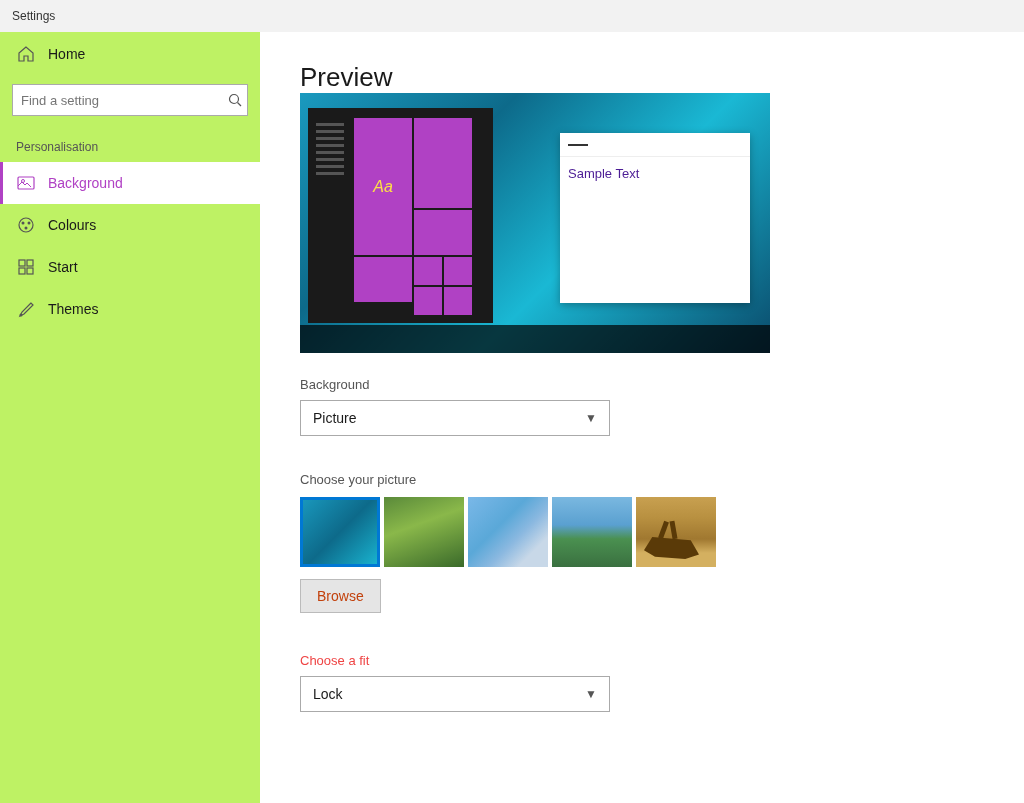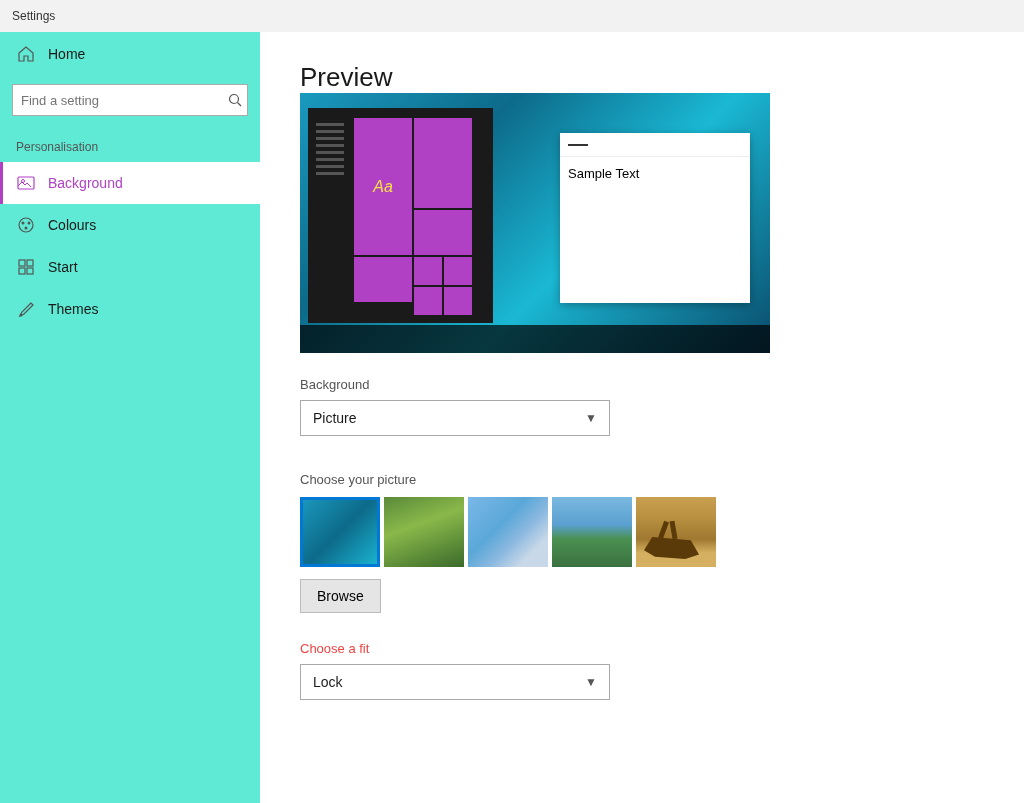--- a/index.html
+++ b/index.html
@@ -27,21 +27,21 @@
     }
 
     .app-container {
       display: flex;
       height: calc(803px - 32px);
     }
 
     
     .sidebar {
       width: 260px;
-      background: #5eead4;
+      background: #bef264;
       padding: 0;
       flex-shrink: 0;
     }
 
     .sidebar-home {
       display: flex;
       align-items: center;
       padding: 12px 16px;
       cursor: pointer;
       gap: 12px;
@@ -175,21 +175,21 @@
       height: 2px;
       background: #333;
     }
 
     .preview-window-body {
       padding: 8px;
     }
 
     .preview-sample-text {
       font-size: 13px;
-      color: #000000;
+      color: #4c1d95;
     }
 
     
     .section-label {
       font-size: 13px;
       color: #555;
       margin-bottom: 8px;
     }
 
     .dropdown {
@@ -265,22 +265,22 @@
       clip-path: polygon(0 50%, 30% 0, 100% 10%, 100% 90%, 30% 100%);
     }
 
     .browse-btn {
       height: 34px;
       padding: 0 16px;
       background: #e5e5e5;
       border: 1px solid #bbb;
       cursor: pointer;
       font-size: 14px;
-      color: #000000;
-      margin-bottom: 28px;
+      color: #c2410c;
+      margin-bottom: 40px;
     }
 
     
     .fit-label {
       font-size: 13px;
       color: #ef4444;
       margin-bottom: 8px;
     }
 
     .fit-dropdown {

